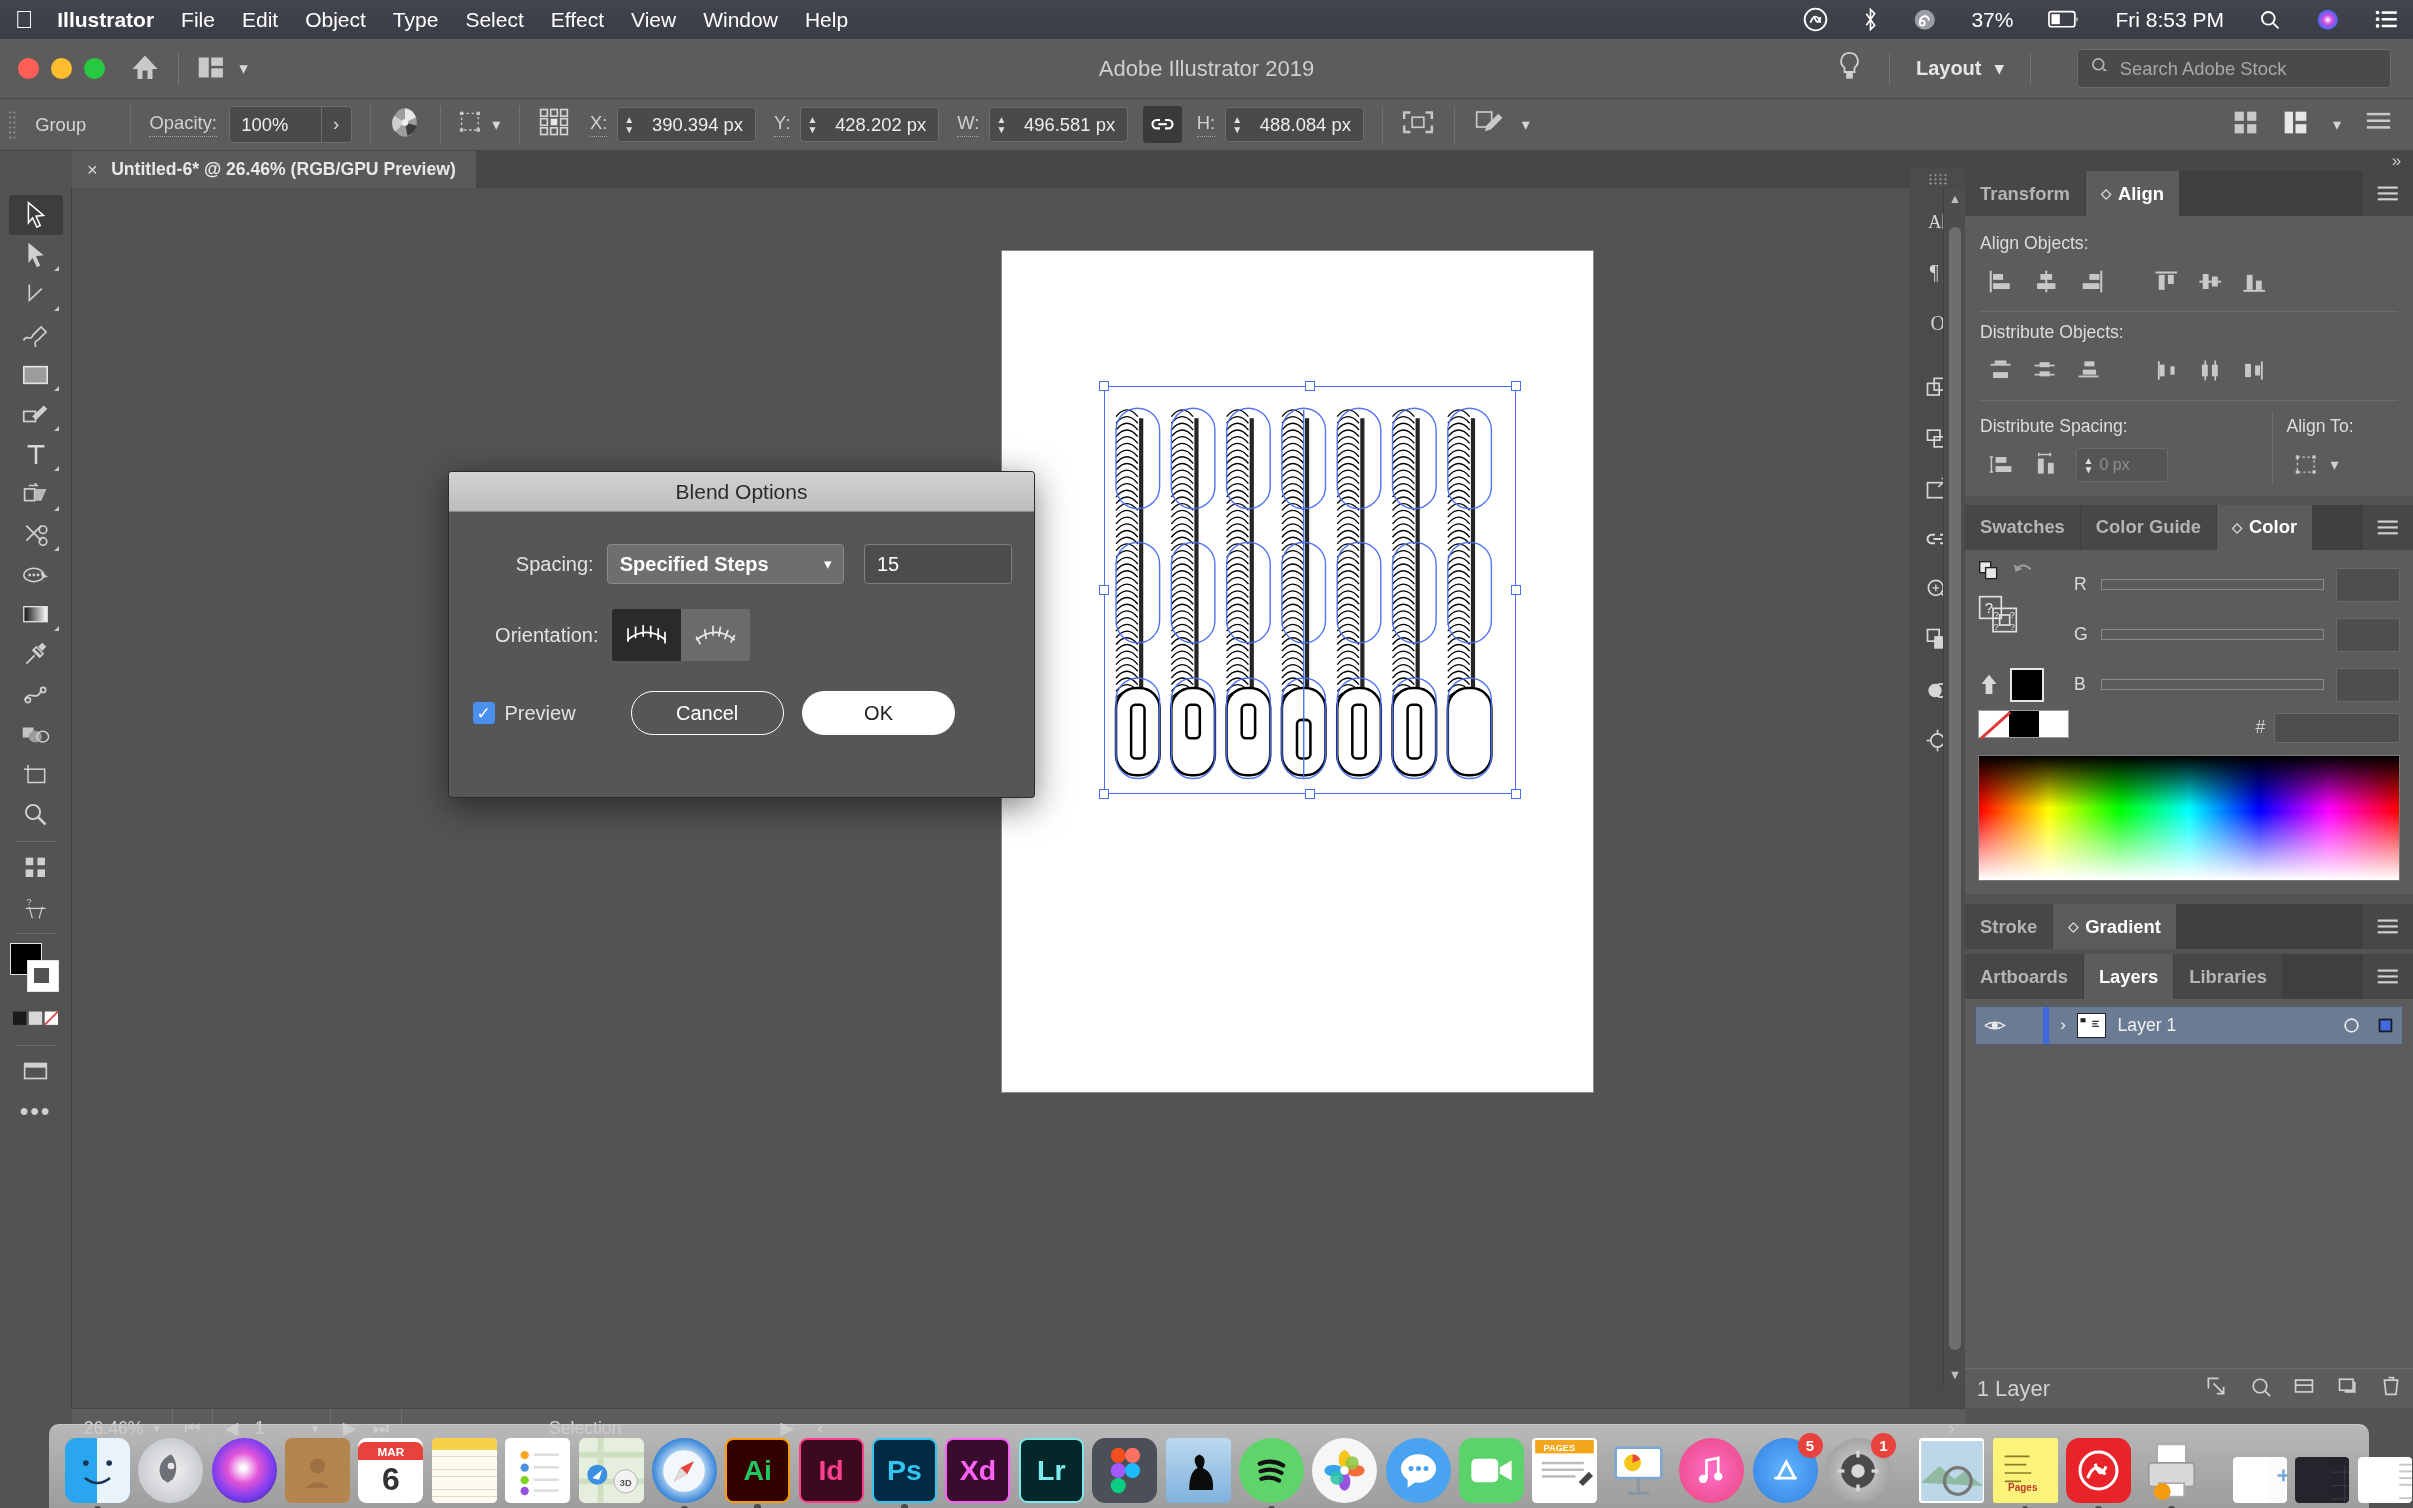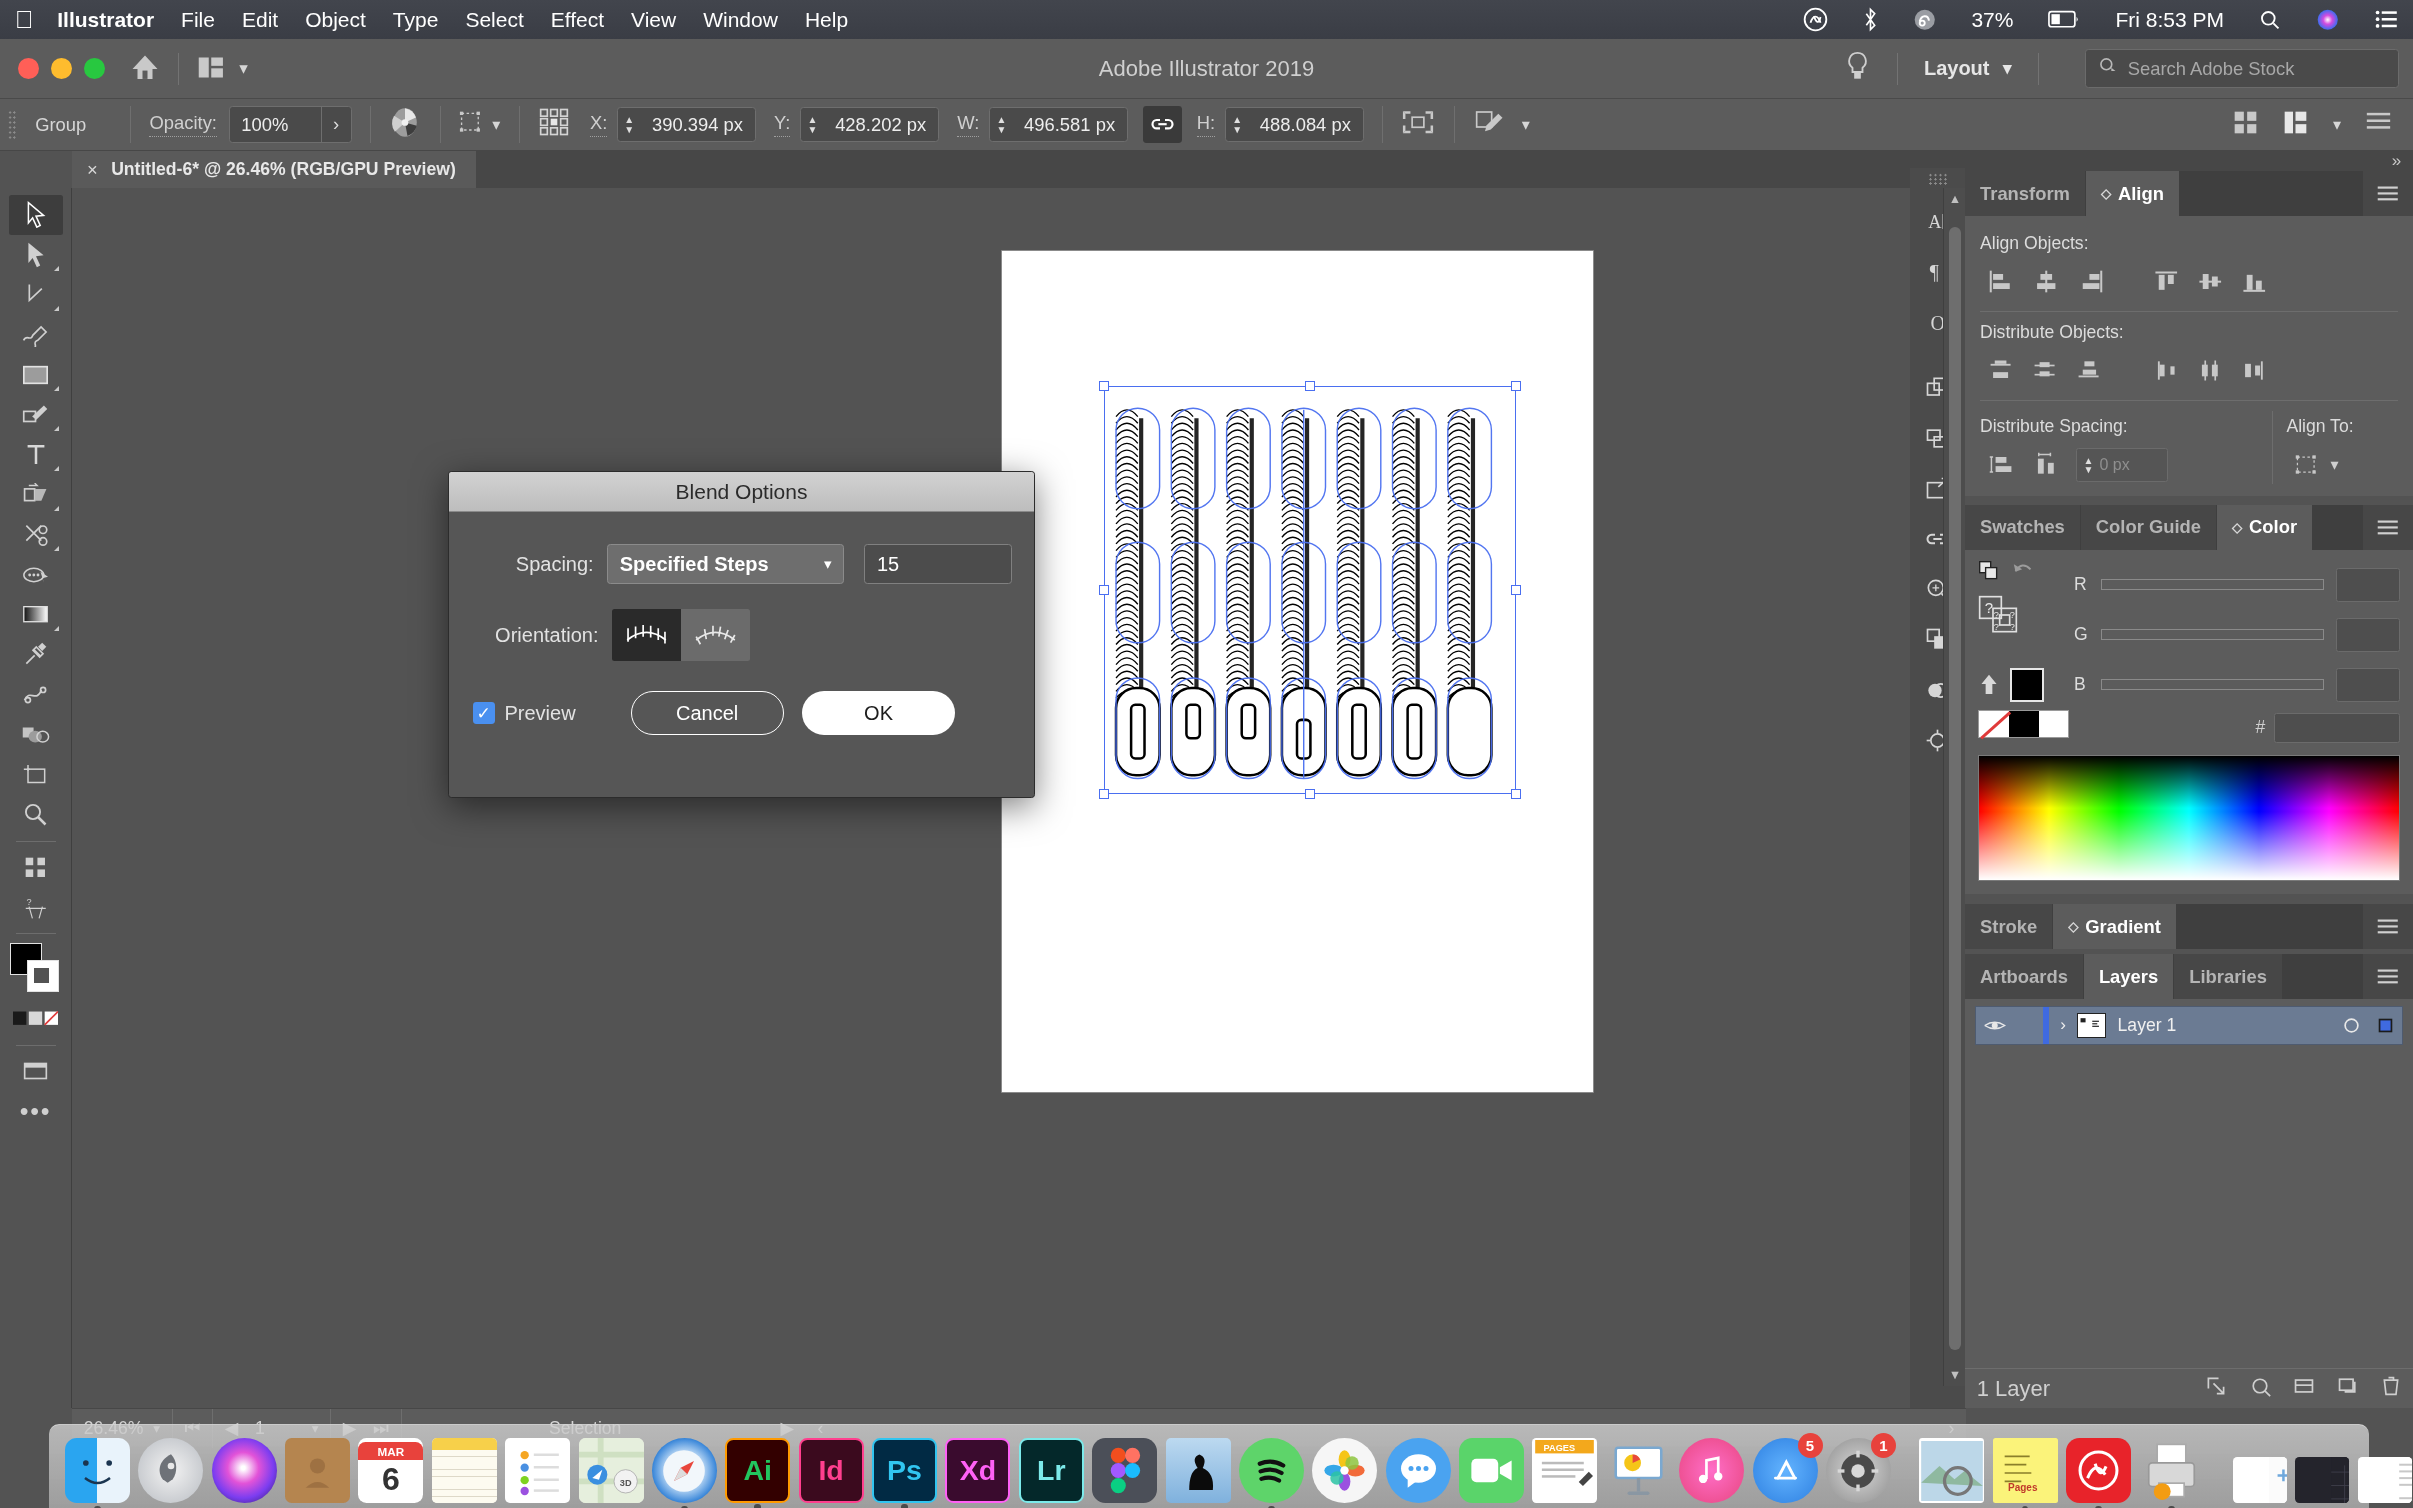--- a/index.html
+++ b/index.html
@@ -39,21 +39,21 @@
   .tl { width: 21px; height: 21px; border-radius: 50%; }
   .tl.r { background: #ff5f57; }
   .tl.y { background: #febc2e; }
   .tl.g { background: #28c840; }
   .home-ic { margin-left: 25px; }
   .vdiv { width: 0.8px; height: 32px; background: #737373; margin: 0 18.4px; }
   .appbar-title {
     position: absolute; left: 0; right: 0; text-align: center;
     color: #cfcfcf; font-size: 22px; pointer-events: none;
   }
-  .appbar-right { margin-left: auto; display: flex; align-items: center; padding-right: 14px; gap: 8px; }
+  .appbar-right { margin-left: auto; display: flex; align-items: center; padding-right: 22px; gap: 8px; }
   .layout-btn { color: #e6e6e6; font-size: 20px; font-weight: bold; display: flex; align-items: center; gap: 13.4px; }
   .stock-search {
     width: 314px; height: 39px; background: #4a4a4a; border: 0.8px solid #6b6b6b;
     border-radius: 3.4px; display: flex; align-items: center; padding: 0 11.7px; gap: 10px;
     color: #a8a8a8; font-size: 18.4px; margin-left: 20px;
   }
 
   
   #ctrlbar {
     position: absolute; top: 99px; left: 0; width: 2413px; height: 52px;

